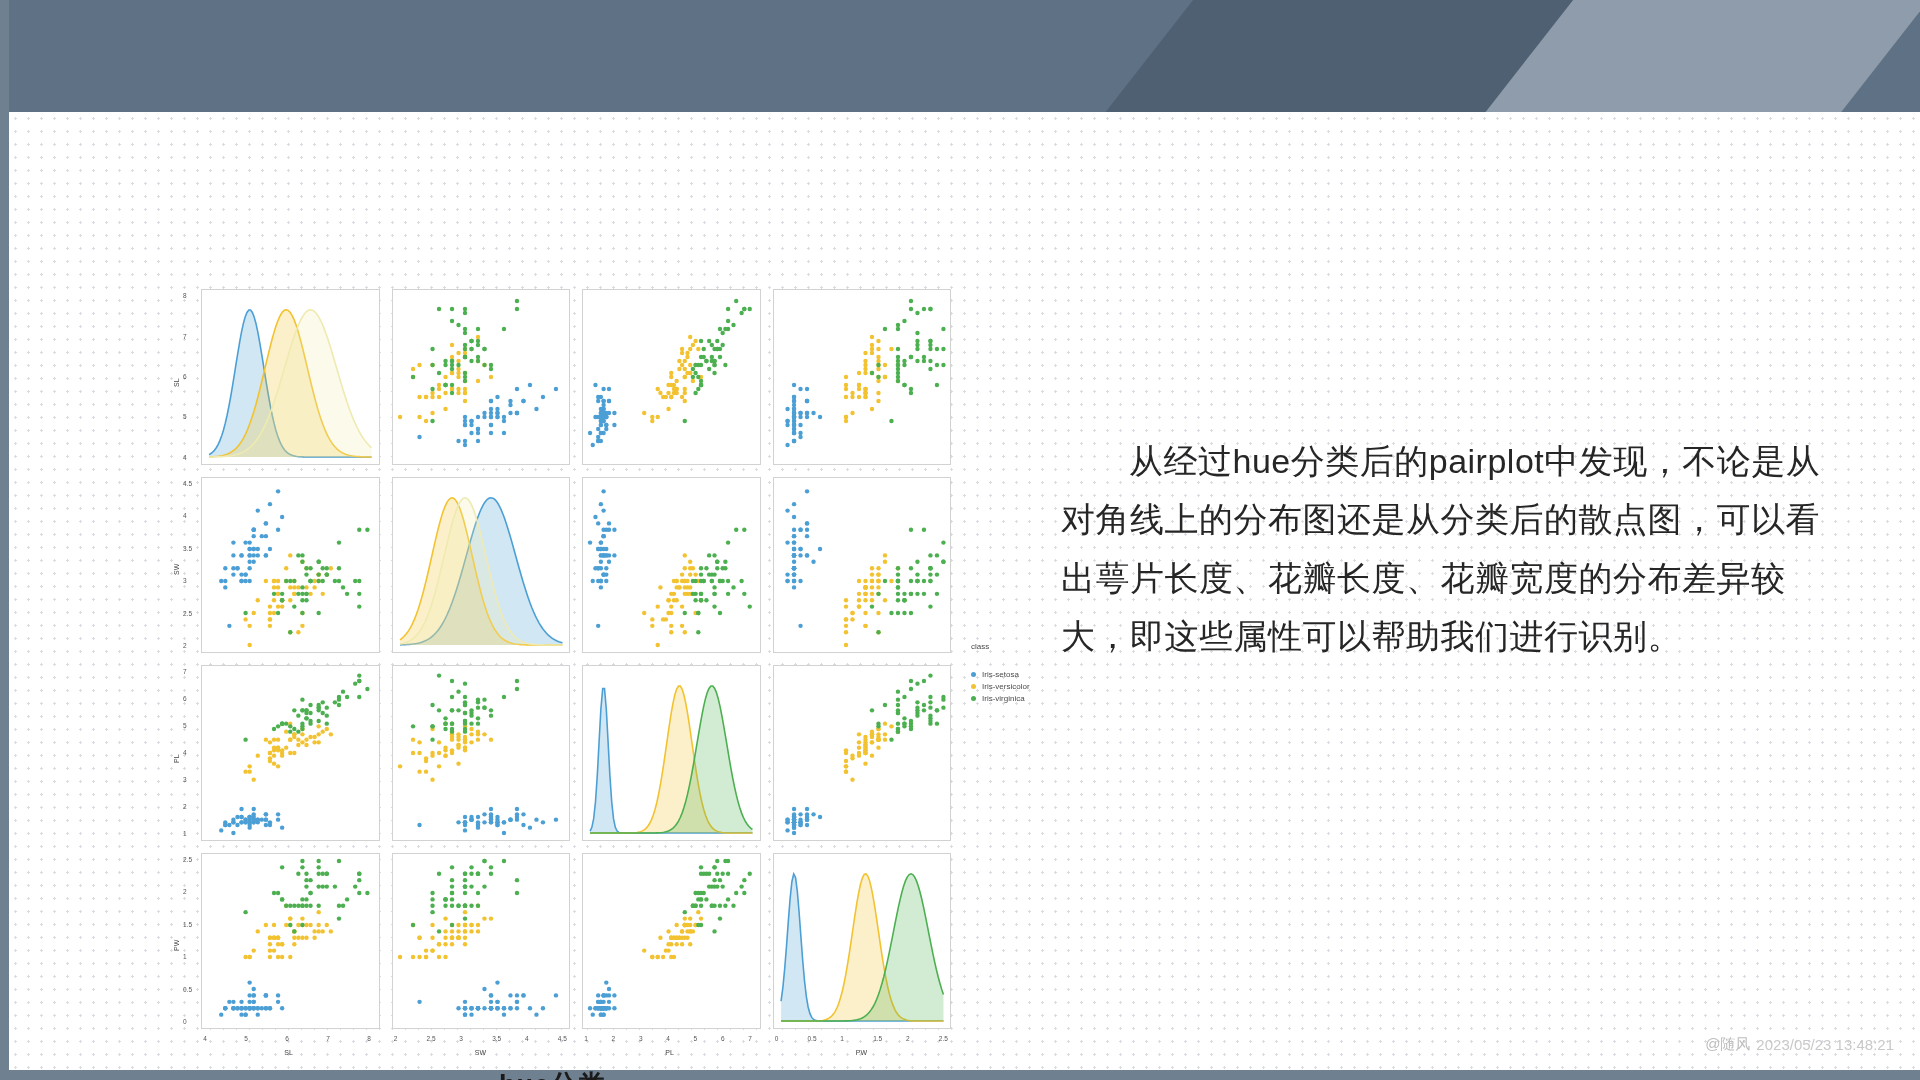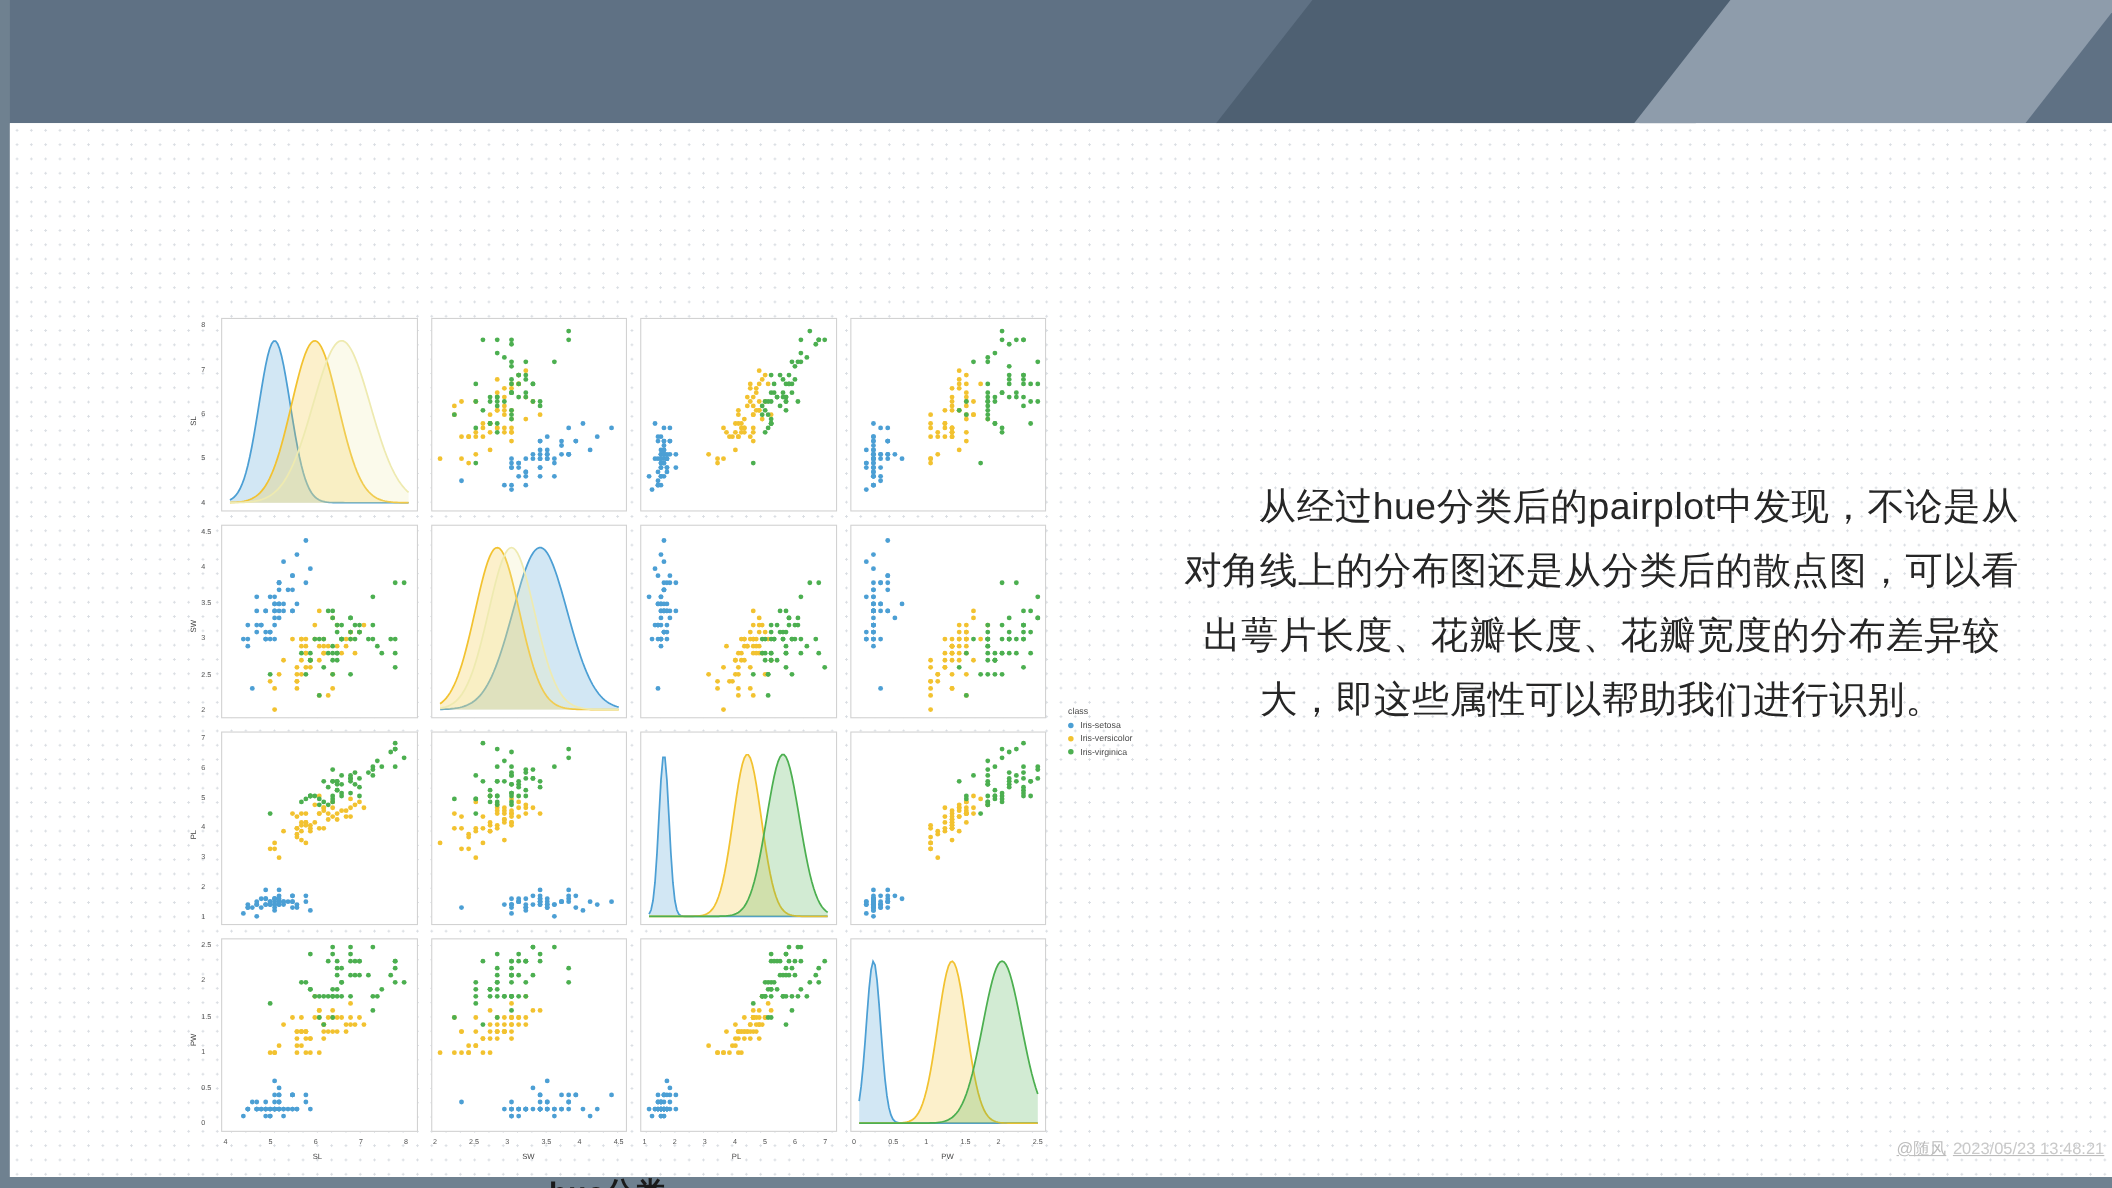--- a/index.html
+++ b/index.html
@@ -112,21 +112,21 @@
     white-space: nowrap;
   }
   
   .legend {
     position: absolute;
     left: 962px; top: 530px;
     width: 120px;
     font-size: 8px;
     color: #4a4a4a;
   }
-  .legend-title { margin-bottom: 4px; font-size: 8px; color: #4a4a4a; }
+  .legend-title { margin-bottom: 19px; font-size: 8px; color: #4a4a4a; }
   .legend-row { display: flex; align-items: center; margin-bottom: 3px; }
   .legend-dot {
     width: 5px; height: 5px; border-radius: 50%;
     margin-right: 6px; flex: 0 0 auto;
   }
   .fig-caption {
     position: absolute;
     left: 490px; top: 955px;
     font-size: 27px;
     font-weight: bold;
@@ -136,31 +136,30 @@
   
   .text-block {
     position: absolute;
     left: 1052px; top: 320px;
     width: 790px;
     font-size: 34px;
     line-height: 1.72;
     color: #262626;
     letter-spacing: 0.5px;
   }
-  .text-block p { margin: 0 0 6px 0; text-indent: 2em; text-align: center; }
+  .text-block p { margin: 0 0 6px 0; text-indent: 2em; }
   
   .watermark {
     position: absolute;
-    right: 7px; bottom: 16px;
+    right: 26px; bottom: 16px;
     font-size: 15px;
     color: #bdbdbd;
     display: flex;
     align-items: center;
     gap: 6px;
-    text-decoration: underline;
   }
   .wm-stamp { color: #c9c9c9; }
 </style>
 </head>
 <body>
 
 <div id="slide">
 
   <div class="banner">
     <div class="banner-light"></div>

